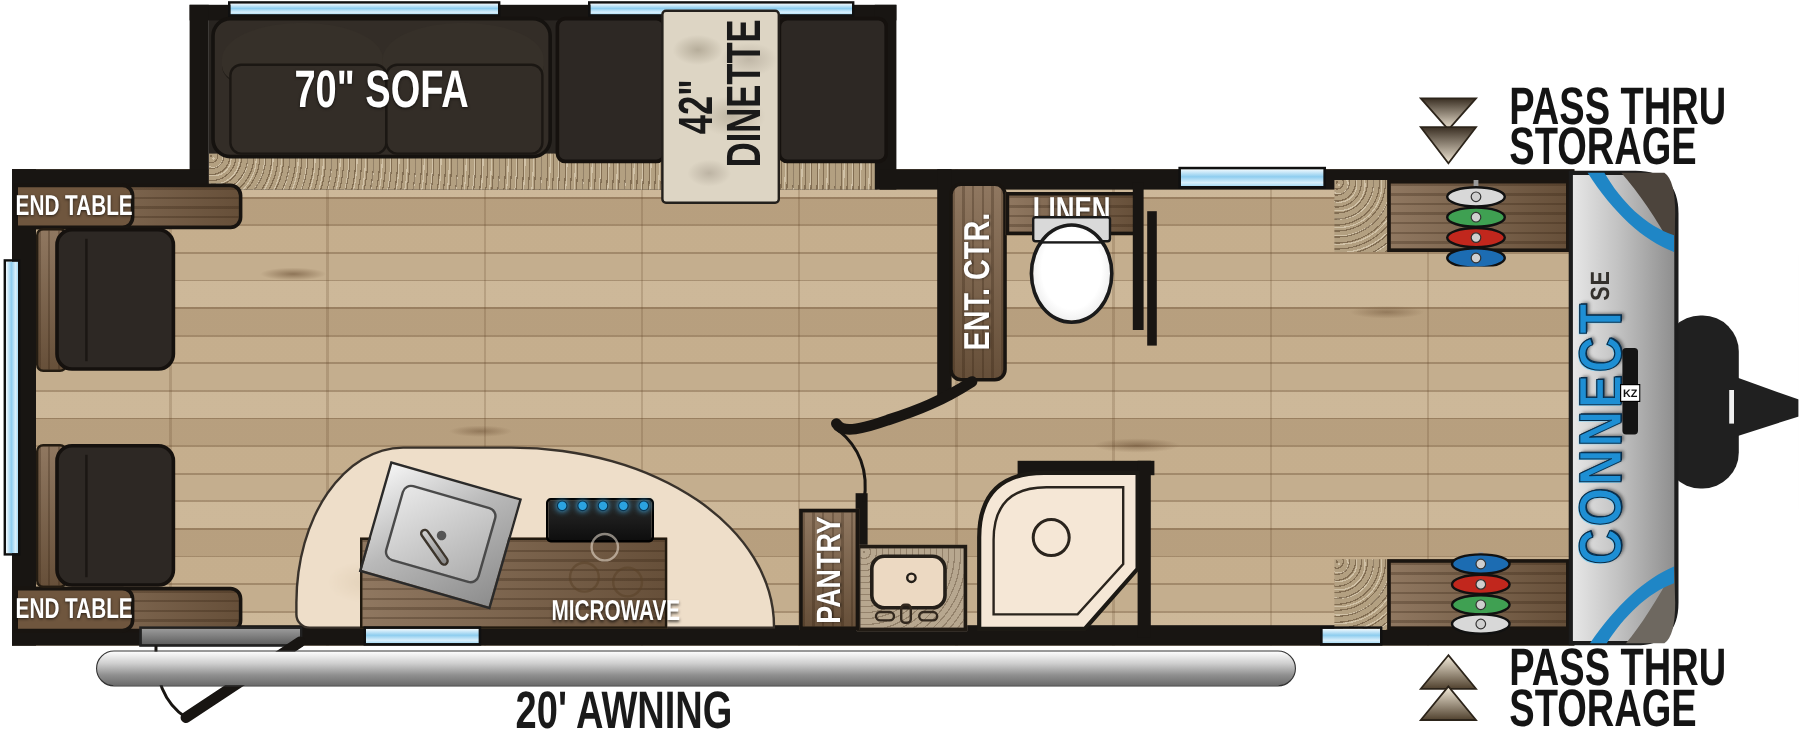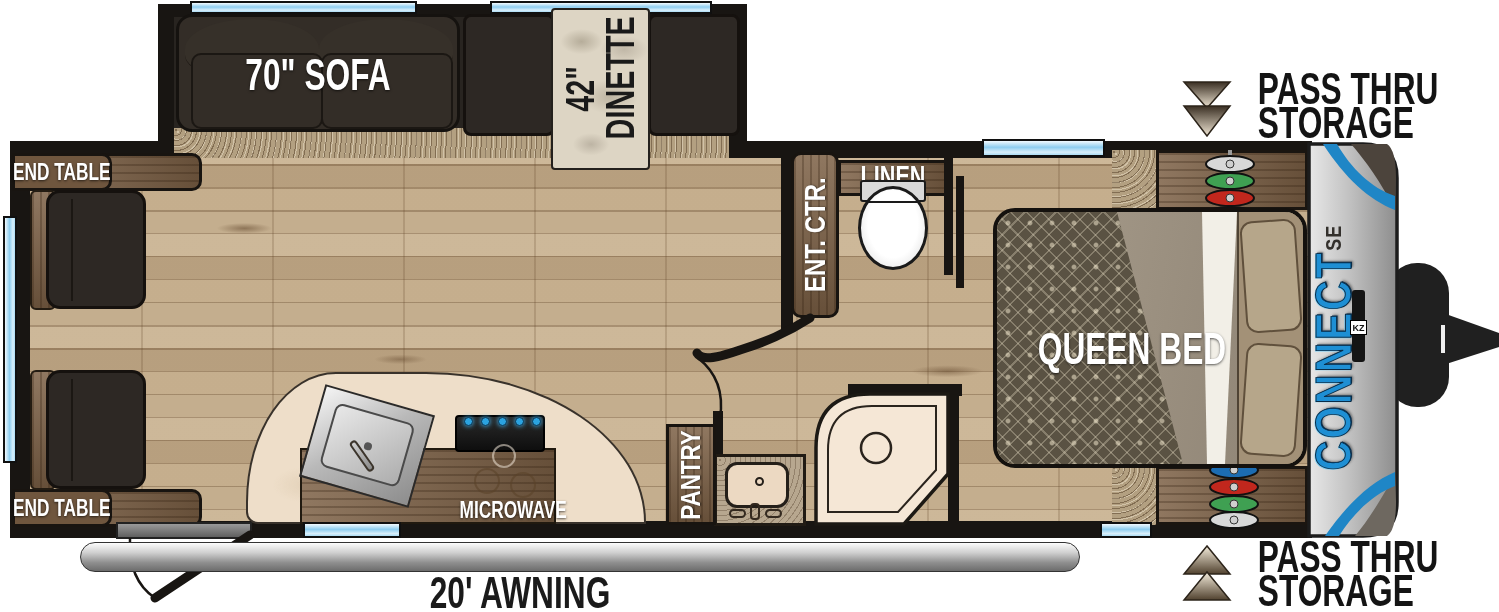--- a/index.html
+++ b/index.html
@@ -182,29 +182,20 @@
     <line x1="26" y1="2" x2="26" y2="70" stroke="#9a9a9a" stroke-width="4"></line>
     <ellipse cx="26" cy="12" rx="24" ry="8" fill="#1c6cb2" stroke="#111" stroke-width="2"></ellipse>
     <ellipse cx="26" cy="29" rx="24" ry="8" fill="#c1271d" stroke="#111" stroke-width="2"></ellipse>
     <ellipse cx="26" cy="46" rx="24" ry="8" fill="#3fa052" stroke="#111" stroke-width="2"></ellipse>
     <ellipse cx="26" cy="62" rx="24" ry="8" fill="#d8d8d8" stroke="#111" stroke-width="2"></ellipse>
     <circle cx="26" cy="12" r="4" fill="#cfcfcf" stroke="#333"></circle>
       <circle cx="26" cy="29" r="4" fill="#cfcfcf" stroke="#333"></circle>
     <circle cx="26" cy="46" r="4" fill="#cfcfcf" stroke="#333"></circle>
       <circle cx="26" cy="62" r="4" fill="#cfcfcf" stroke="#333"></circle>
   </svg>
-  <div class="abs" style="left:993px;top:208px;width:314px;height:260px;border:4px solid #14110e;border-radius:22px;box-sizing:border-box;overflow:hidden;">
-    <div class="abs bedpattern" style="left:0;top:0;width:306px;height:252px;"></div>
-    <div class="abs" style="left:0;top:0;width:306px;height:252px;background:linear-gradient(100deg,#a89d8c,#8e8374);clip-path:polygon(120px 0, 248px 0, 248px 252px, 186px 252px);"></div>
-    <div class="abs" style="left:0;top:0;width:306px;height:252px;background:#f2efe7;clip-path:polygon(205px 0, 240px 0, 228px 252px, 210px 252px);"></div>
-    <div class="abs" style="left:240px;top:0;width:66px;height:252px;background:#a39177;border-left:2px solid #4f4334;"></div>
-    <div class="abs" style="left:246px;top:8px;width:56px;height:112px;background:#b6a68a;border:2px solid #60503c;border-radius:12px;transform:rotate(-4deg);box-sizing:border-box;"></div>
-    <div class="abs" style="left:246px;top:132px;width:56px;height:112px;background:#b6a68a;border:2px solid #60503c;border-radius:12px;transform:rotate(4deg);box-sizing:border-box;"></div>
-    <div class="lbl big shadow" style="position:absolute;left:10px;top:120px;width:220px;">QUEEN BED</div>
-  </div>
 
   <div class="abs" style="left:116px;top:522px;width:136px;height:17px;background:linear-gradient(180deg,#9a9a9a,#5f5f5f);border:2px solid #222;box-sizing:border-box;"></div>
   <svg class="abs" style="left:100px;top:520px;" width="180" height="95" viewBox="0 0 180 95">
     <path d="M 30 18 Q 28 60 55 78" fill="none" stroke="#181512" stroke-width="2.5"></path>
     <path d="M 150 15 L 55 78" stroke="#181512" stroke-width="9" stroke-linecap="round"></path>
   </svg>
   <div class="abs window" style="left:303px;top:522px;width:98px;height:16px;"></div>
   <div class="abs window" style="left:1100px;top:522px;width:52px;height:16px;"></div>
 
   <div class="abs" style="left:80px;top:542px;width:1000px;height:30px;border-radius:15px;background:linear-gradient(180deg,#fdfdfd 0%,#cfcfcf 35%,#8f8f8f 70%,#6c6c6c 100%);border:1.5px solid #333;box-sizing:border-box;"></div>

